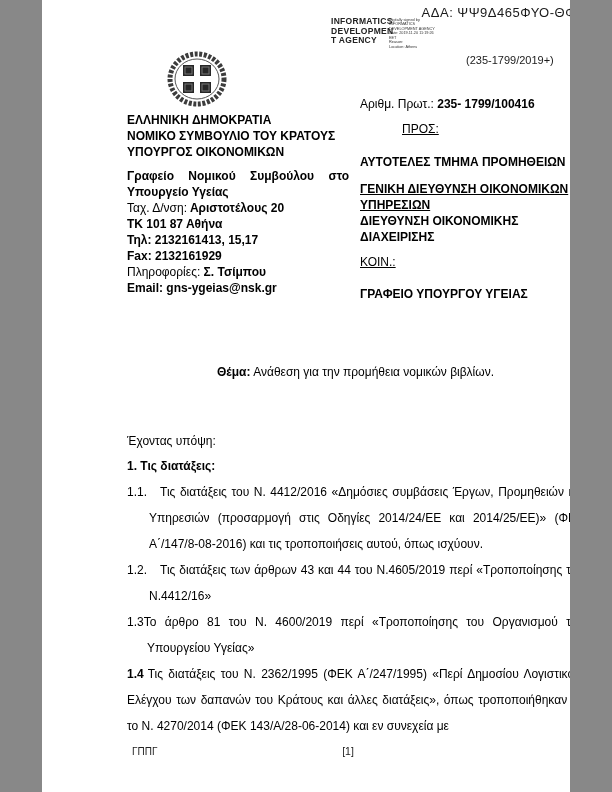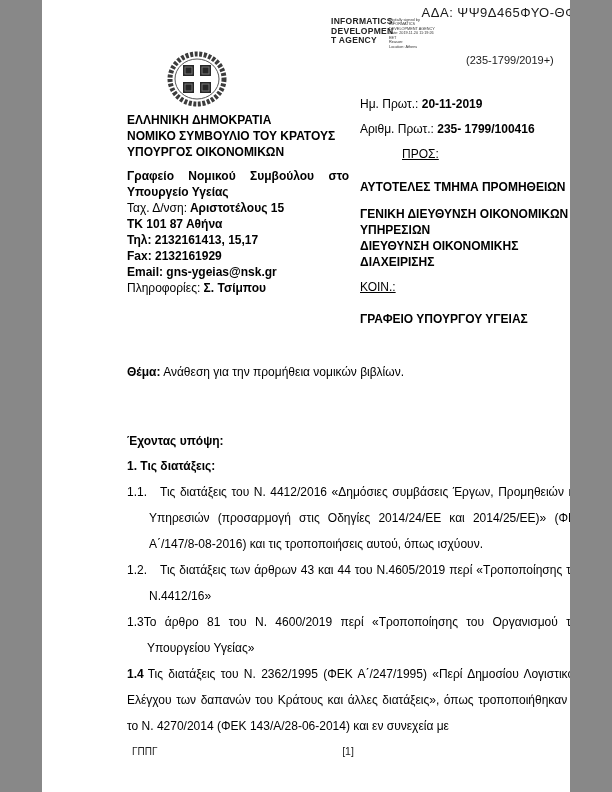--- a/index.html
+++ b/index.html
@@ -42,35 +42,35 @@
   .detail-line .plain { font-weight:normal;text-align:right; }
   
   .right-col {
     position:absolute; left:318px; top:96px; width:226px;
     font-size:12px; line-height:16px; color:#000;
   }
   .proto-line { margin-bottom:9px; }
   .proto-line .val { font-weight:bold; }
   .addr-label { text-decoration:underline; margin-top:1px; margin-bottom:17px;margin-left:42px; }
   .to-item { font-weight:bold; }
-  .to-gap { margin-top:11px; }
+  .to-gap { margin-top:11px;text-decoration:underline; }
   .cc-label { text-decoration:underline; margin-top:9px; margin-bottom:16px; }
   .cc-item { font-weight:bold; }
   
   .subject {
     position:absolute; left:85px; top:365px; width:457px;
-    font-size:12px; color:#000;
+    font-size:12px; color:#000;text-align:center;
   }
   .subject .lbl { font-weight:bold; }
   
   .body-text {
     position:absolute; left:85px; top:429px; width:457px;
     font-size:12px; color:#000;
   }
-  .body-intro { font-weight:bold; line-height:25px; }
+  .body-intro { font-weight:normal; line-height:25px; }
   .body-section { font-weight:bold; line-height:25px; }
   .body-item { text-align:justify; line-height:26px; }
   .hang22 { padding-left:22px; text-indent:-22px; }
   .hang20 { padding-left:20px; text-indent:-20px; }
   .num-gap13 { margin-right:13px; }
   .num-gap4  { margin-right:4px; }
   .num-bold  { font-weight:bold; }
   
   .footer-initials { position:absolute; left:90px; top:746px; font-size:10px; color:#222; }
   .footer-page { position:absolute; left:0; top:745px; width:612px; text-align:center; font-size:10.5px; color:#222; }
@@ -115,30 +115,29 @@
     </svg>
   </div>
 
   <div class="left-col">
     <div class="head">ΕΛΛΗΝΙΚΗ ΔΗΜΟΚΡΑΤΙΑ</div>
     <div class="head just">ΝΟΜΙΚΟ ΣΥΜΒΟΥΛΙΟ ΤΟΥ ΚΡΑΤΟΥΣ</div>
     <div class="head">ΥΠΟΥΡΓΟΣ ΟΙΚΟΝΟΜΙΚΩΝ</div>
 
     <div class="office-block">Γραφείο Νομικού Συμβούλου στο Υπουργείο Υγείας</div>
 
-    <div class="detail-line"><span class="plain">Ταχ. Δ/νση:</span> <span>Αριστοτέλους 15</span></div>
+    <div class="detail-line"><span class="plain">Ταχ. Δ/νση:</span> <span>Αριστοτέλους 20</span></div>
     <div class="detail-line">ΤΚ 101 87 Αθήνα</div>
     <div class="detail-line">Τηλ: 2132161413, 15,17</div>
     <div class="detail-line">Fax: 2132161929</div>
+    <div class="detail-line"><span class="plain">Πληροφορίες:</span> <span>Σ. Τσίμπου</span></div>
     <div class="detail-line">Email: gns-ygeias@nsk.gr</div>
-    <div class="detail-line"><span class="plain">Πληροφορίες:</span> <span>Σ. Τσίμπου</span></div>
   </div>
 
   <div class="right-col">
-    <div class="proto-line"><span>Ημ. Πρωτ.:</span> <span class="val">20-11-2019</span></div>
     <div class="proto-line"><span>Αριθμ. Πρωτ.:</span> <span class="val">235- 1799/100416</span></div>
 
     <div class="addr-label"><span>ΠΡΟΣ:</span></div>
 
     <div class="to-item">ΑΥΤΟΤΕΛΕΣ ΤΜΗΜΑ ΠΡΟΜΗΘΕΙΩΝ</div>
     <div class="to-item to-gap">ΓΕΝΙΚΗ ΔΙΕΥΘΥΝΣΗ ΟΙΚΟΝΟΜΙΚΩΝ ΥΠΗΡΕΣΙΩΝ</div>
     <div class="to-item">ΔΙΕΥΘΥΝΣΗ ΟΙΚΟΝΟΜΙΚΗΣ ΔΙΑΧΕΙΡΙΣΗΣ</div>
 
     <div class="cc-label"><span>ΚΟΙΝ.:</span></div>
     <div class="cc-item">ΓΡΑΦΕΙΟ ΥΠΟΥΡΓΟΥ ΥΓΕΙΑΣ</div>

